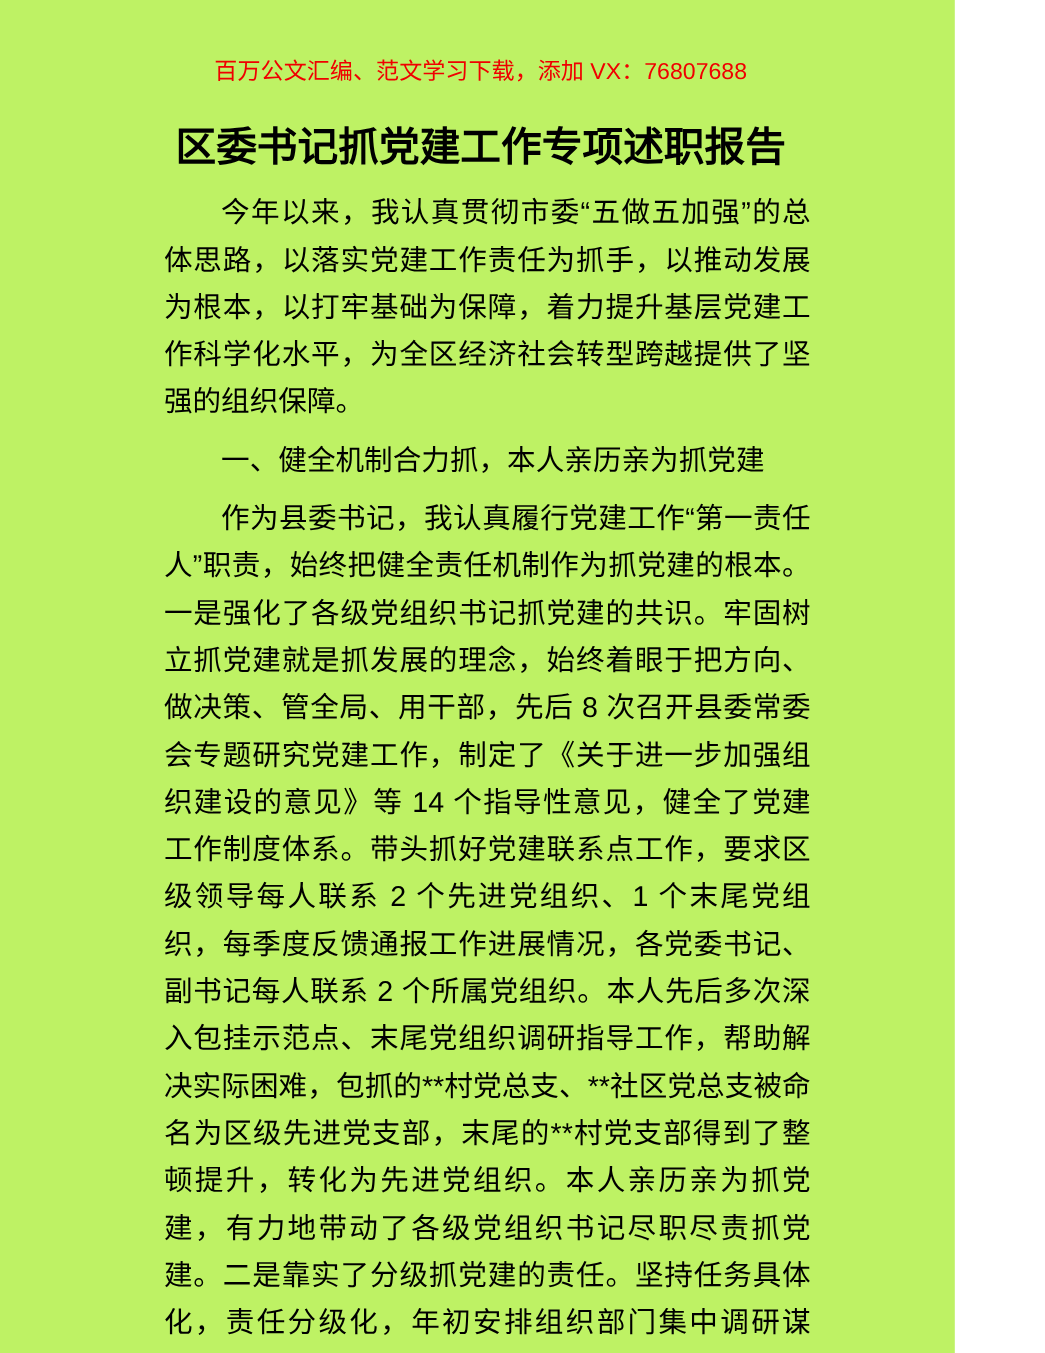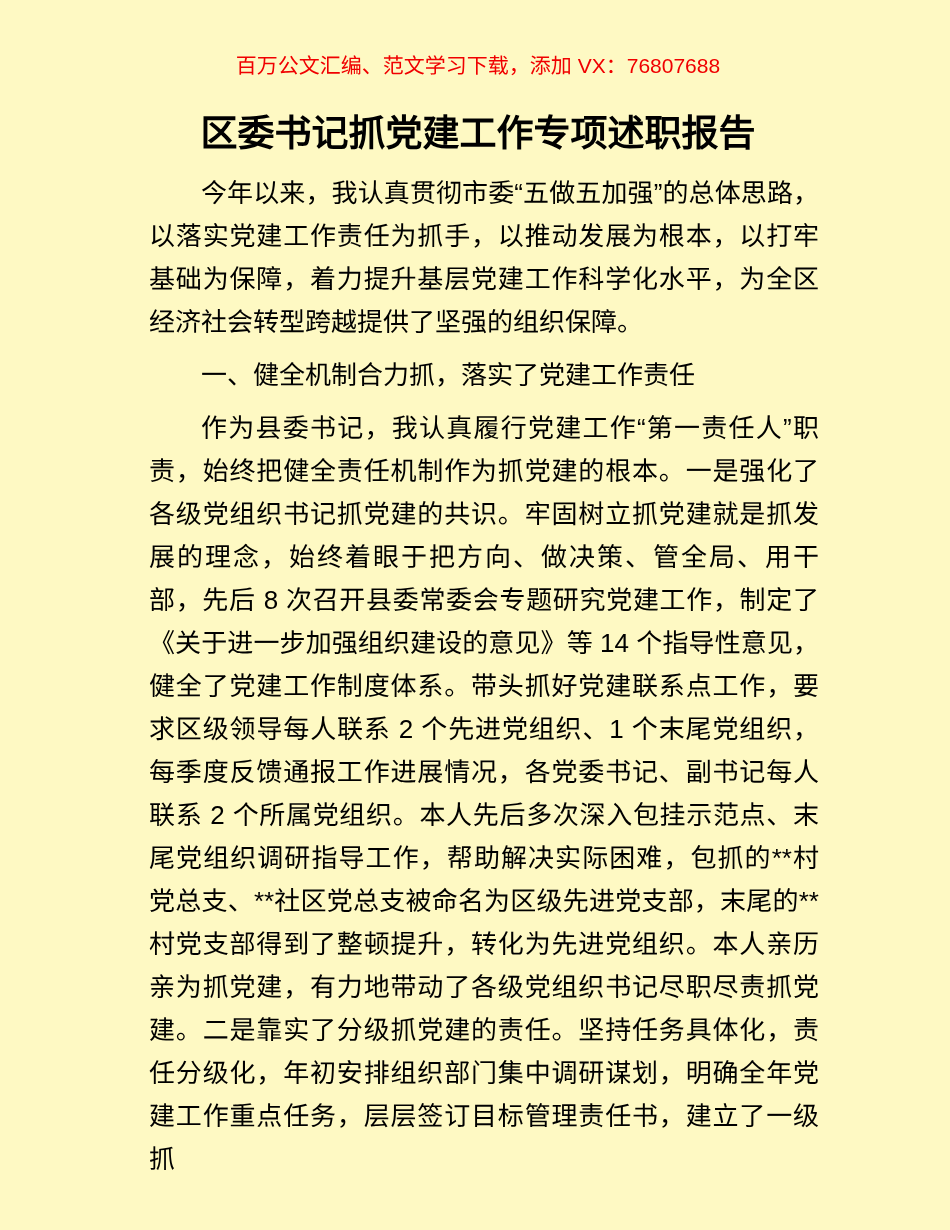--- a/index.html
+++ b/index.html
@@ -2,24 +2,24 @@
 <html lang="zh-CN"><head>
 <meta charset="utf-8">
 <style>
   html, body {
     margin: 0;
     padding: 0;
     background: #ffffff;
   }
   .page {
     position: relative;
-    width: 950px;
+    width: 868px;
     height: 1230px;
     box-sizing: border-box;
-    background: #fef9c3;
+    background: #bef264;
     overflow: hidden;
     padding: 52px 131px 0 137px;
     font-family: "Liberation Sans", sans-serif;
   }
   .promo-header {
     text-align: center;
     color: #f00000;
     font-size: 21px;
     line-height: 28px;
     margin: 0;
@@ -49,17 +49,17 @@
 <body>
 
 <div class="page">
 
   <div class="promo-header">百万公文汇编、范文学习下载，添加 VX：76807688</div>
 
   <h1 class="doc-title">区委书记抓党建工作专项述职报告</h1>
 
   <p class="para">今年以来，我认真贯彻市委“五做五加强”的总体思路，以落实党建工作责任为抓手，以推动发展为根本，以打牢基础为保障，着力提升基层党建工作科学化水平，为全区经济社会转型跨越提供了坚强的组织保障。</p>
 
-  <p class="para">一、健全机制合力抓，落实了党建工作责任</p>
+  <p class="para">一、健全机制合力抓，本人亲历亲为抓党建</p>
 
   <p class="para">作为县委书记，我认真履行党建工作“第一责任人”职责，始终把健全责任机制作为抓党建的根本。一是强化了各级党组织书记抓党建的共识。牢固树立抓党建就是抓发展的理念，始终着眼于把方向、做决策、管全局、用干部，先后 8 次召开县委常委会专题研究党建工作，制定了《关于进一步加强组织建设的意见》等 14 个指导性意见，健全了党建工作制度体系。带头抓好党建联系点工作，要求区级领导每人联系 2 个先进党组织、1 个末尾党组织，每季度反馈通报工作进展情况，各党委书记、副书记每人联系 2 个所属党组织。本人先后多次深入包挂示范点、末尾党组织调研指导工作，帮助解决实际困难，包抓的**村党总支、**社区党总支被命名为区级先进党支部，末尾的**村党支部得到了整顿提升，转化为先进党组织。本人亲历亲为抓党建，有力地带动了各级党组织书记尽职尽责抓党建。二是靠实了分级抓党建的责任。坚持任务具体化，责任分级化，年初安排组织部门集中调研谋划，明确全年党建工作重点任务，层层签订目标管理责任书，建立了一级抓</p>
 
 </div>
 
 </body></html>

